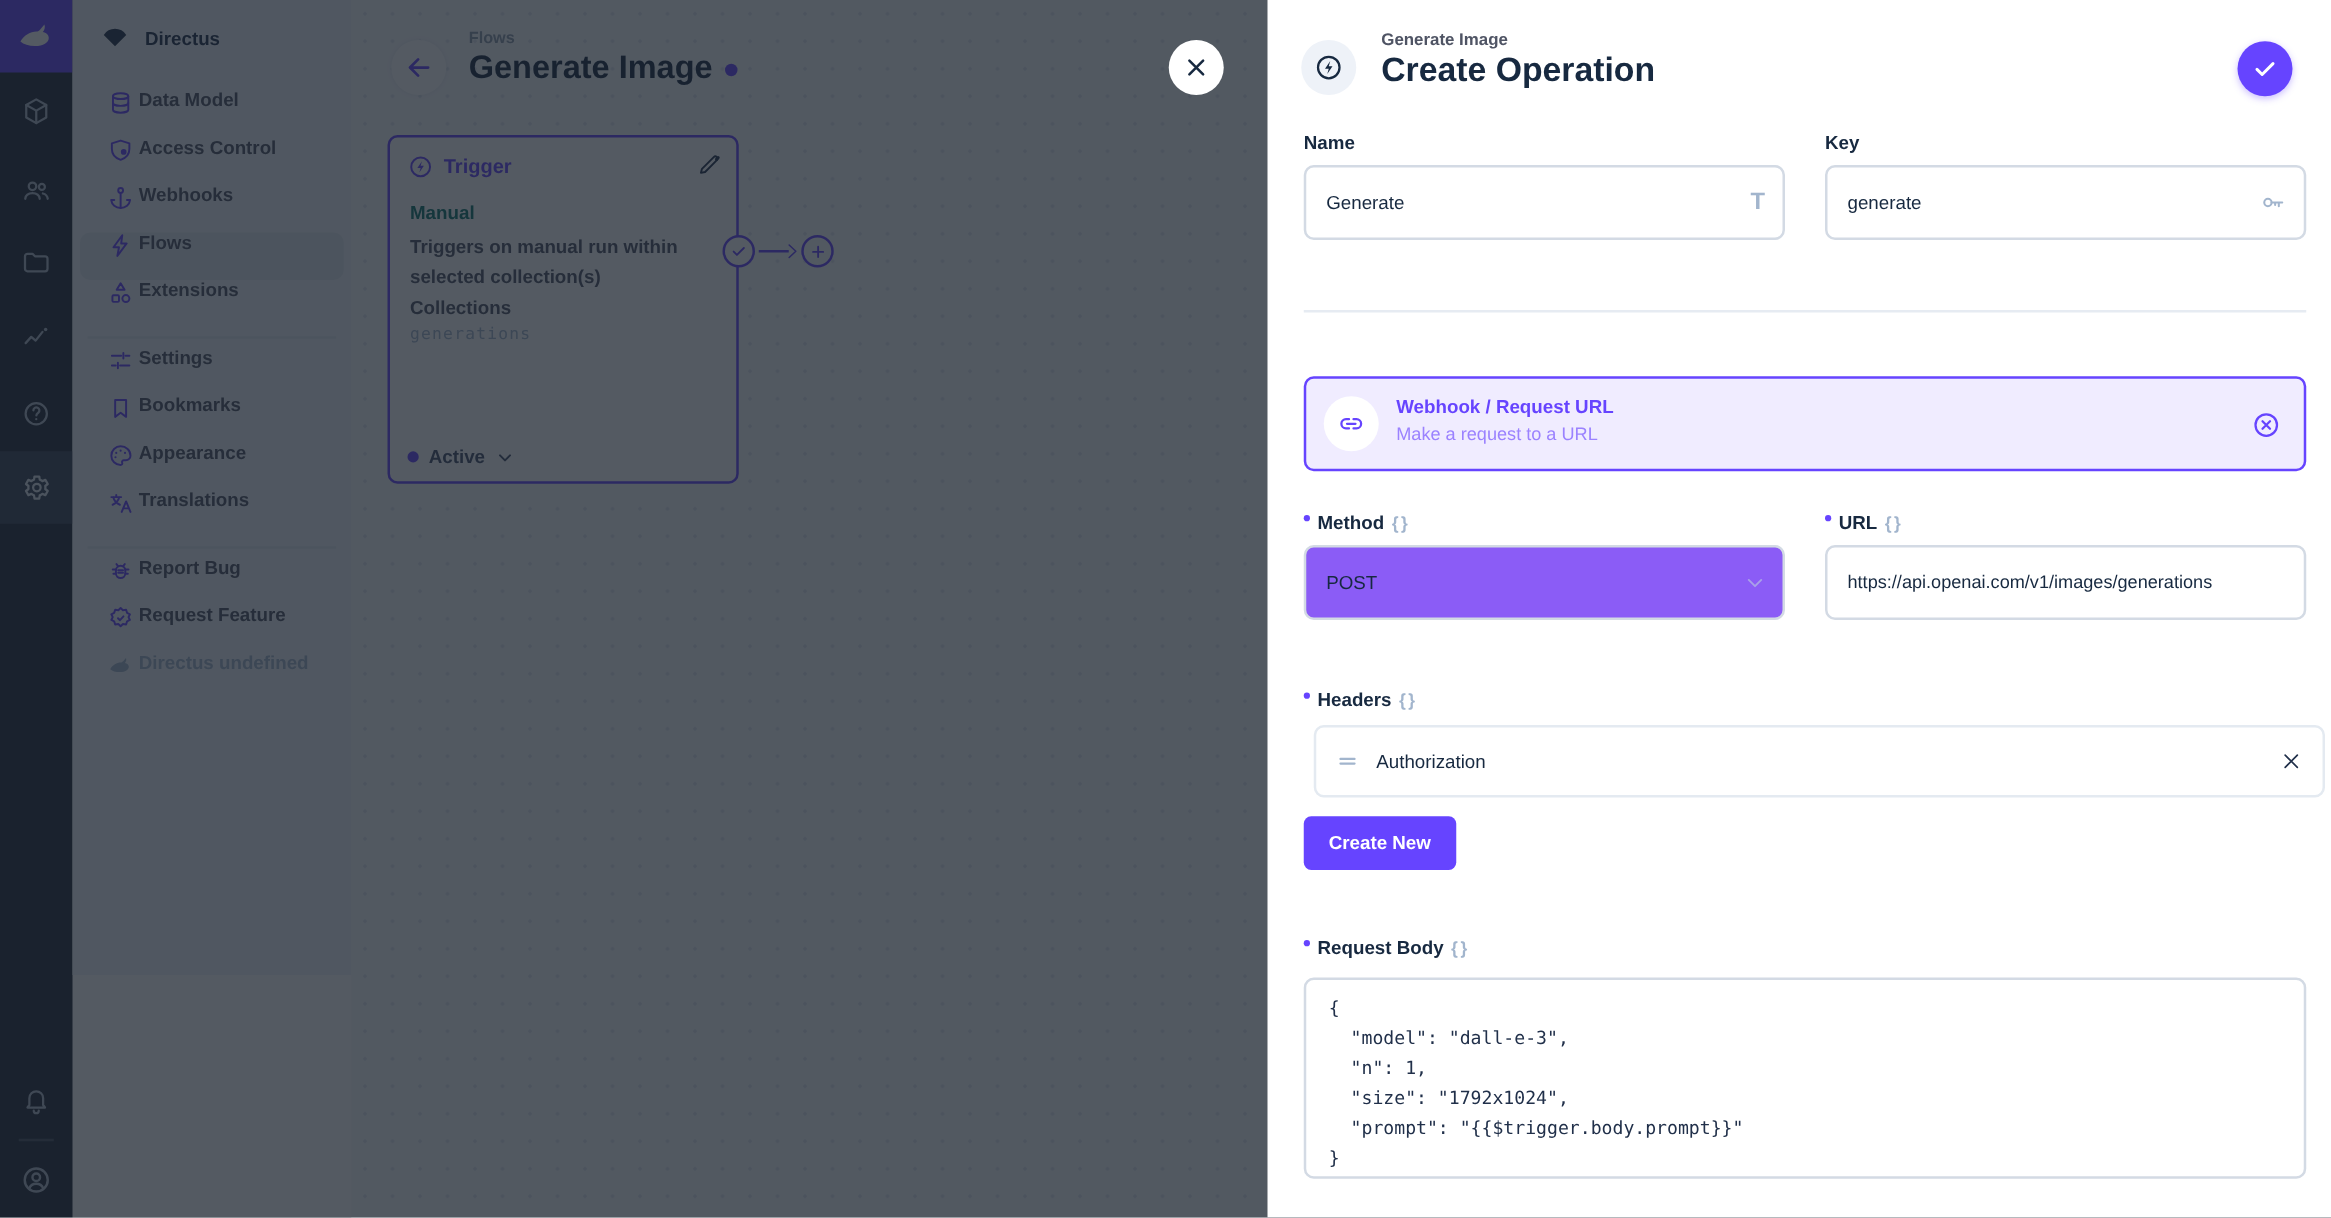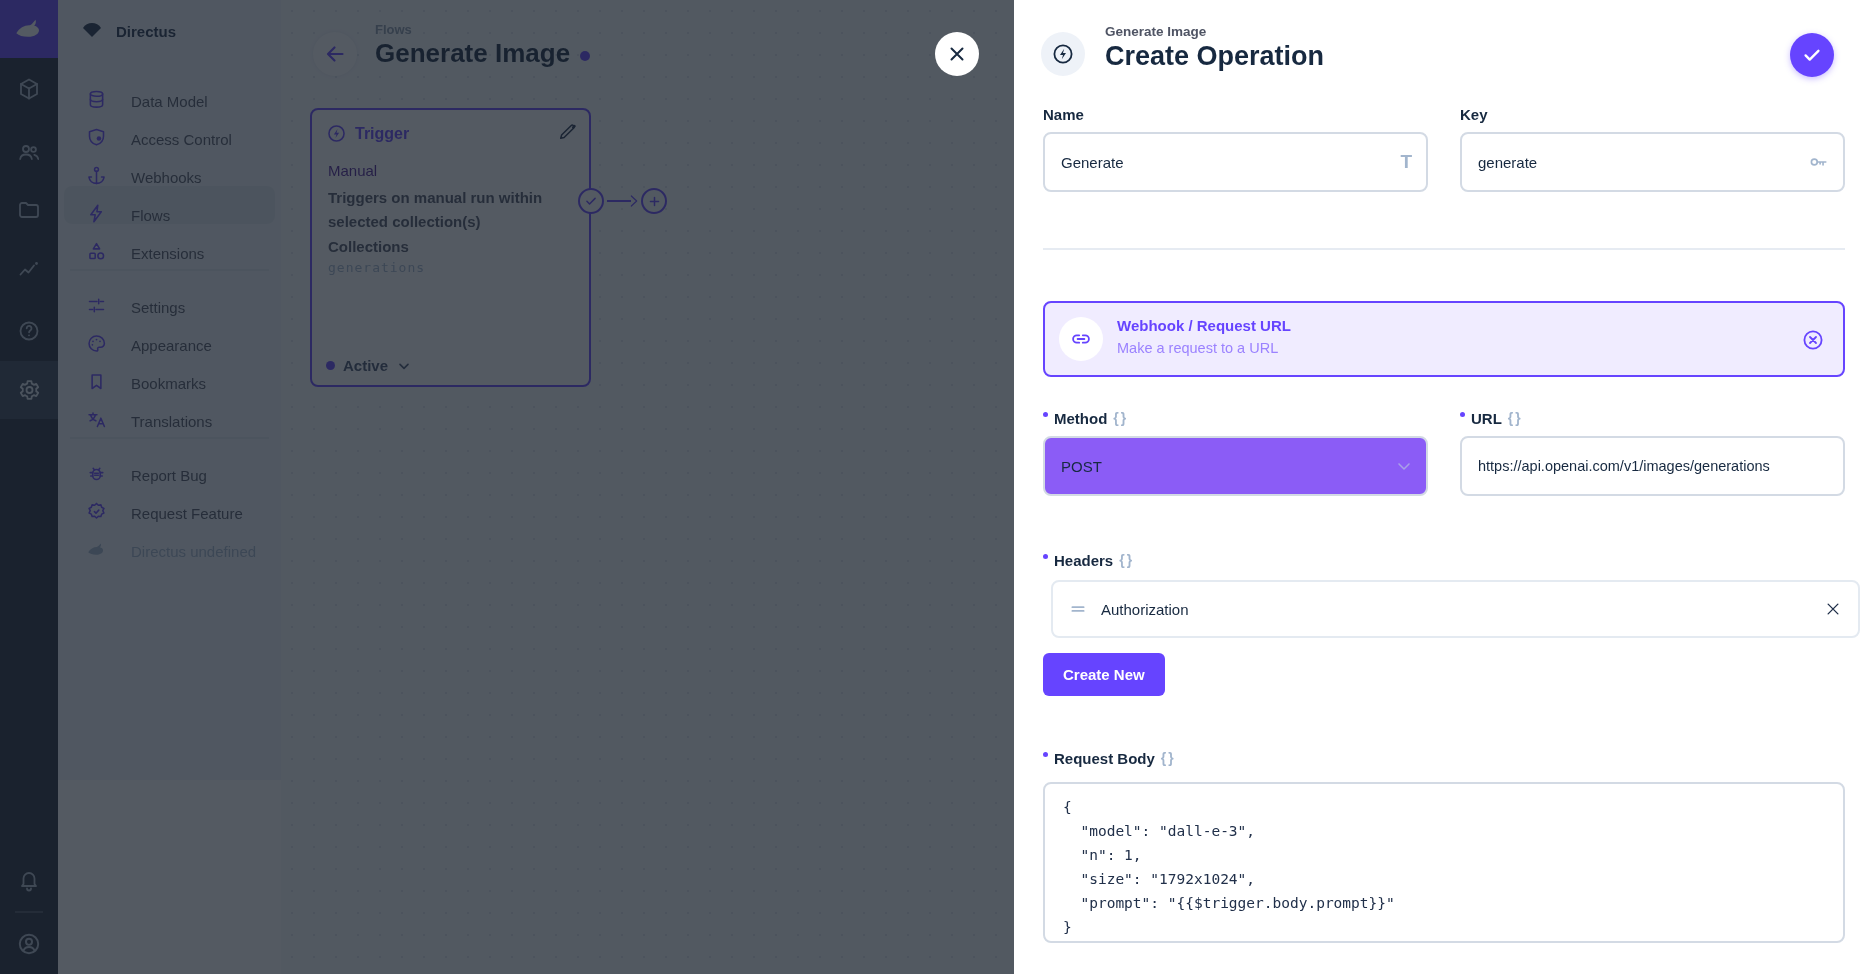--- a/index.html
+++ b/index.html
@@ -14,42 +14,42 @@
   .module-bar { position:absolute; left:0; top:0; width:58px; height:974px; background:#202837; z-index:1; }
   .mb-logo { position:absolute; left:0; top:0; width:58px; height:58px; background:#6644ff; display:flex; align-items:center; justify-content:center; }
   .mb-btn { position:absolute; left:0; width:58px; height:44px; display:flex; align-items:center; justify-content:center; color:#aebaca; }
   .mb-active-block { position:absolute; left:0; top:361px; width:58px; height:58px; background:#394457; }
   .mb-divider { position:absolute; left:15px; top:911px; width:28px; height:2px; background:rgba(174,186,202,.28); }
 
   
   .nav { position:absolute; left:58px; top:0; width:223px; height:780px; background:#f0f4f9; z-index:1; }
   .nav-project { position:absolute; top:12px; left:0; width:223px; height:38px; display:flex; align-items:center; gap:12px; padding:0 14px 0 22px; color:#21304a; font-weight:700; font-size:15px; }
   .nav-list { position:absolute; top:72px; left:0; width:223px; }
-  .nav-item { height:38px; display:flex; align-items:flex-end; gap:24px; padding:0 10px 0 22px; font-size:15px; color:#4f5464; font-weight:400; margin:0 6px; border-radius:8px; }
+  .nav-item { height:38px; display:flex; align-items:flex-start; gap:4px; padding:0 10px 0 22px; font-size:15px; color:#4f5464; font-weight:700; margin:0 6px; border-radius:8px; }
   .nav-item .nicon { width:21px; height:21px; color:#6644ff; flex:0 0 21px; }
   .nav-item.active { background:#e1e8f0; }
   .nav-divider { height:16px; display:flex; align-items:center; padding:0 12px; }
   .nav-divider i { display:block; width:100%; height:2px; background:#dfe6ee; }
   .nav-item.disabled { color:#a2b5cd; }
   .nav-item.disabled .nicon { color:#a2b5cd; }
 
   
   .canvas { position:absolute; left:281px; top:0; width:1584px; height:974px;
     background:#f7f9fc;
     background-image:radial-gradient(#dee4ec 1.2px, transparent 1.4px);
     background-size:22px 22px; z-index:1; }
   .back-btn { position:absolute; left:32px; top:32px; width:44px; height:44px; border-radius:50%; background:#fff; display:flex; align-items:center; justify-content:center; color:#6644ff; box-shadow:0 0 4px rgba(23,41,64,.08); }
   .crumb { position:absolute; left:94px; top:22px; font-size:13px; color:#8b99ab; font-weight:600; }
   .page-title { position:absolute; left:94px; top:38px; font-size:26px; font-weight:800; color:#172940; display:flex; align-items:center; }
   .unsaved-dot { width:10px; height:10px; border-radius:50%; background:#6644ff; margin-left:10px; margin-top:4px; }
 
   .trigger-card { position:absolute; left:29px; top:108px; width:281px; height:279px; background:#fdfdfe; border:2px solid #6644ff; border-radius:8px; }
   .tc-head { position:absolute; left:14px; top:13px; display:flex; align-items:center; gap:8px; color:#6644ff; font-weight:700; font-size:16px; }
   .tc-edit { position:absolute; right:12px; top:12px; width:20px; height:20px; color:#21304a; }
-  .tc-sub { position:absolute; left:16px; top:52px; font-size:15px; color:#4c1d95; }
+  .tc-sub { position:absolute; left:16px; top:52px; font-size:15px; color:#0f766e;font-weight:bold; }
   .tc-desc { position:absolute; left:16px; top:76px; width:240px; font-size:15px; line-height:24px; color:#4f5464; font-weight:600; }
   .tc-flabel { position:absolute; left:16px; top:128px; font-size:15px; color:#4f5464; font-weight:600; }
   .tc-fvalue { position:absolute; left:16px; top:150px; font-family:"DejaVu Sans Mono","Liberation Mono",monospace; font-size:13px; letter-spacing:1px; color:#a2b5cd; }
   .tc-status { position:absolute; left:14px; bottom:11px; display:flex; align-items:center; gap:8px; font-size:15px; color:#44506a; font-weight:600; }
   .tc-status .dot { width:9px; height:9px; border-radius:50%; background:#6644ff; }
   .tc-status .chev { width:16px; height:16px; color:#44506a; }
 
   .conn-check { position:absolute; left:297px; top:188px; width:26px; height:26px; border-radius:50%; background:#fff; border:2px solid #6644ff; color:#6644ff; display:flex; align-items:center; justify-content:center; }
   .conn-line { position:absolute; left:326px; top:200px; width:24px; height:2px; background:#6644ff; }
   .conn-head { position:absolute; left:345px; top:193px; width:16px; height:16px; color:#6644ff; }
@@ -218,33 +218,33 @@
         </div>
 
       <div class="nav-item">
         <svg class="ic nicon" viewBox="0 0 24 24">
             <path d="M4 7.5h8.5M16.5 7.5H20M4 16.5h3.5M11.5 16.5H20M14.5 5v5M9.5 14v5"></path>
           </svg>
         <span>Settings</span>
       </div>
       <div class="nav-item">
         <svg class="ic nicon" viewBox="0 0 24 24">
+            <path d="M7 4.5h10V20l-5-3.7L7 20V4.5z"></path>
+          </svg>
+        <span>Bookmarks</span>
+      </div>
+      <div class="nav-item">
+        <svg class="ic nicon" viewBox="0 0 24 24">
             <path d="M12 3.5a8.5 8.5 0 100 17c1.3 0 1.8-.9 1.4-1.9-.5-1.2.3-2.4 1.7-2.4h1.7a4.2 4.2 0 004.2-4.2C21 7 17 3.5 12 3.5z"></path>
             <circle cx="8" cy="9.5" r="1" fill="currentColor" stroke="none"></circle>
             <circle cx="12" cy="7.5" r="1" fill="currentColor" stroke="none"></circle>
             <circle cx="16" cy="9.5" r="1" fill="currentColor" stroke="none"></circle>
             <circle cx="7.3" cy="13.5" r="1" fill="currentColor" stroke="none"></circle>
           </svg>
         <span>Appearance</span>
-      </div>
-      <div class="nav-item">
-        <svg class="ic nicon" viewBox="0 0 24 24">
-            <path d="M7 4.5h10V20l-5-3.7L7 20V4.5z"></path>
-          </svg>
-        <span>Bookmarks</span>
       </div>
       <div class="nav-item">
         <svg class="ic nicon" viewBox="0 0 24 24">
             <path d="M3.5 6.5h9M8 4.5v2M5.2 6.5c.8 3.2 3.1 5.8 6.1 7M10.8 6.5c-.8 3.2-3.1 5.8-6.1 7"></path>
             <path d="M13 20l4-9.5 4 9.5M14.4 16.8h5.2"></path>
           </svg>
         <span>Translations</span>
       </div>
 
       <div class="nav-divider">

